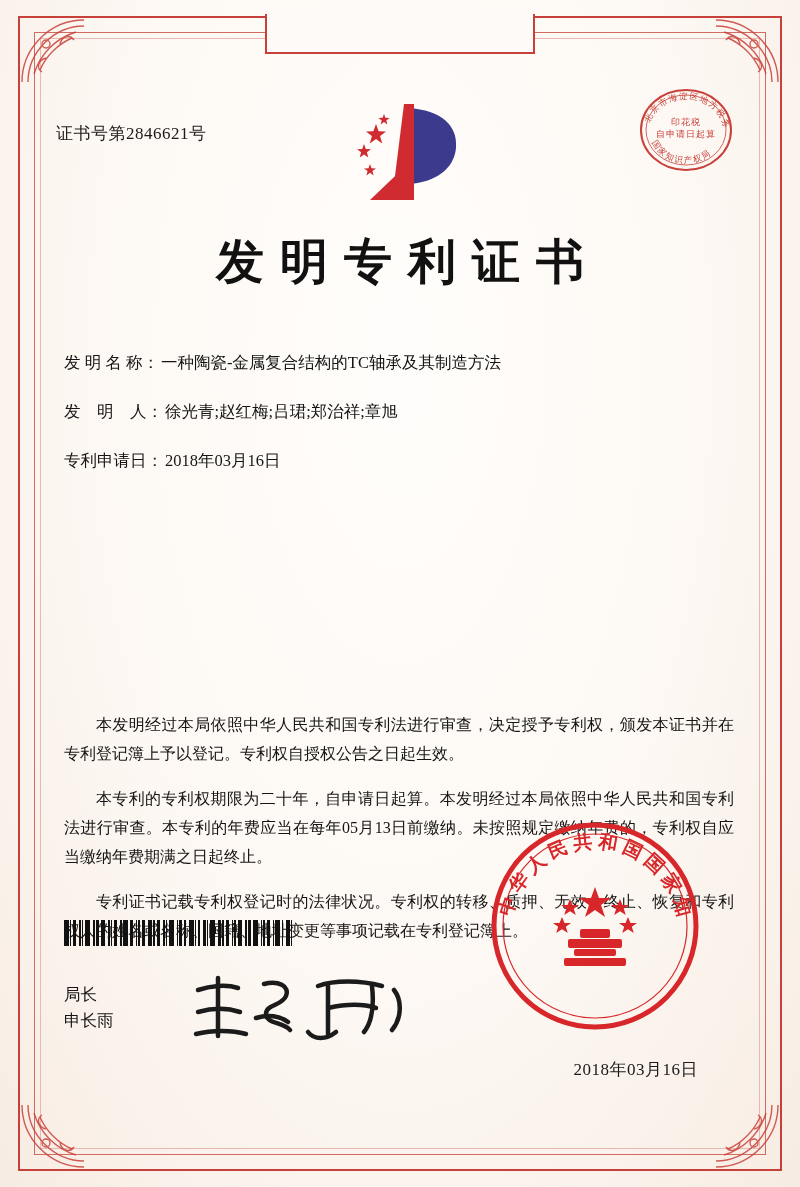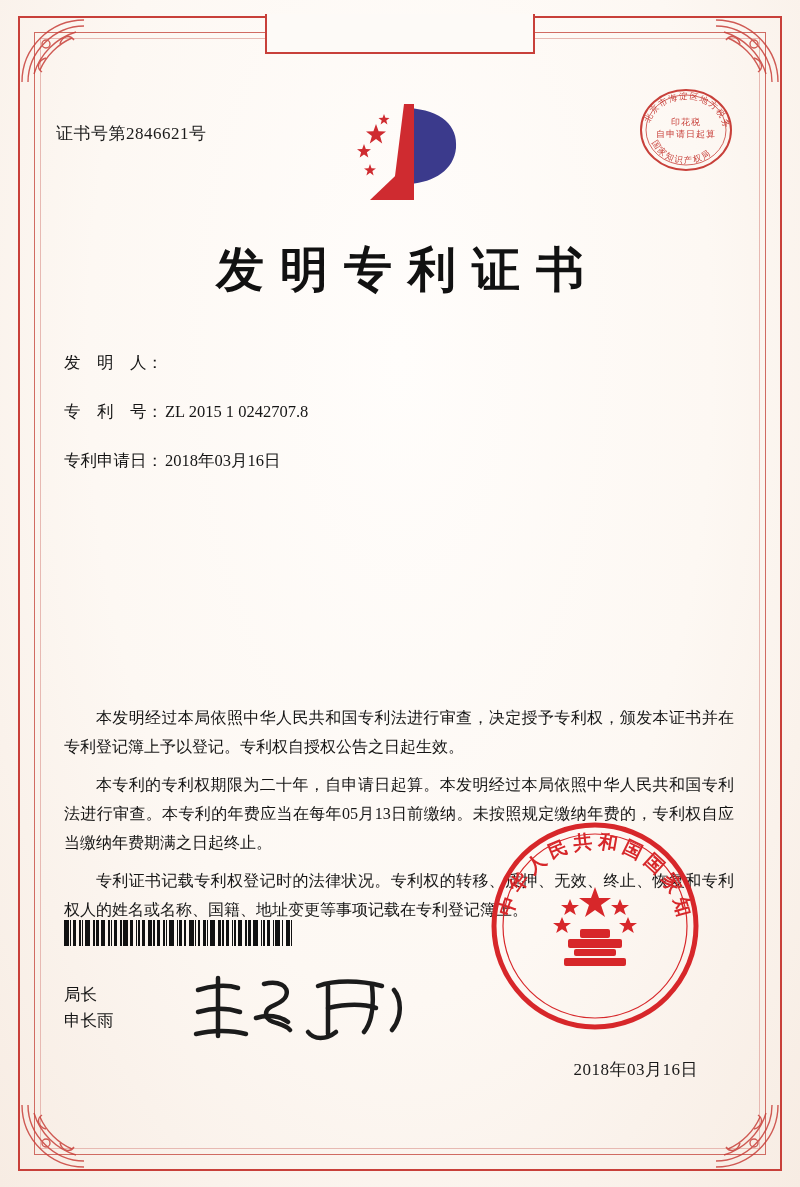--- a/index.html
+++ b/index.html
@@ -126,21 +126,21 @@
     color: #c8403a;
     font-size: 9px;
     line-height: 12px;
     letter-spacing: 1px;
   }
 
   .title {
     position: absolute;
     left: 0;
     right: 0;
-    top: 186px;
+    top: 178px;
     text-align: center;
     font-size: 48px;
     font-weight: bold;
     letter-spacing: 16px;
     color: #111;
     text-indent: 16px;
     font-family: Liberation Sans, sans-serif;
   }
 
   .fields {
@@ -169,21 +169,21 @@
     position: absolute;
     left: 8px;
     right: 10px;
     top: 642px;
     font-size: 16px;
     line-height: 29px;
     color: #151515;
     text-align: justify;
   }
   .paragraphs p {
-    margin: 9px 0 2px 0;
+    margin: 16px 0 2px 0;
     text-indent: 32px;
   }
 
   
   .barcode {
     position: absolute;
     left: 8px;
     top: 868px;
     width: 230px;
     height: 26px;
@@ -335,25 +335,26 @@
       <div class="inner-text">
         <div>印花税</div>
         <div>自申请日起算</div>
       </div>
     </div>
 
     <div class="title">发明专利证书</div>
 
     <div class="fields">
       <div class="field-row">
-        <span class="field-label">发    明    人：</span>
+        <span class="field-label">发 明 名 称：</span>
+        <span class="field-value">一种陶瓷-金属复合结构的TC轴承及其制造方法</span>
       </div>
       <div class="field-row">
-        <span class="field-label">专    利    号：</span>
-        <span class="field-value">ZL 2015 1 0242707.8</span>
+        <span class="field-label">发    明    人：</span>
+        <span class="field-value">徐光青;赵红梅;吕珺;郑治祥;章旭</span>
       </div>
       <div class="field-row">
         <span class="field-label">专利申请日：</span>
         <span class="field-value">2018年03月16日</span>
       </div>
     </div>
 
     <div class="paragraphs">
       <p>本发明经过本局依照中华人民共和国专利法进行审查，决定授予专利权，颁发本证书并在专利登记簿上予以登记。专利权自授权公告之日起生效。</p>
       <p>本专利的专利权期限为二十年，自申请日起算。本发明经过本局依照中华人民共和国专利法进行审查。本专利的年费应当在每年05月13日前缴纳。未按照规定缴纳年费的，专利权自应当缴纳年费期满之日起终止。</p>

